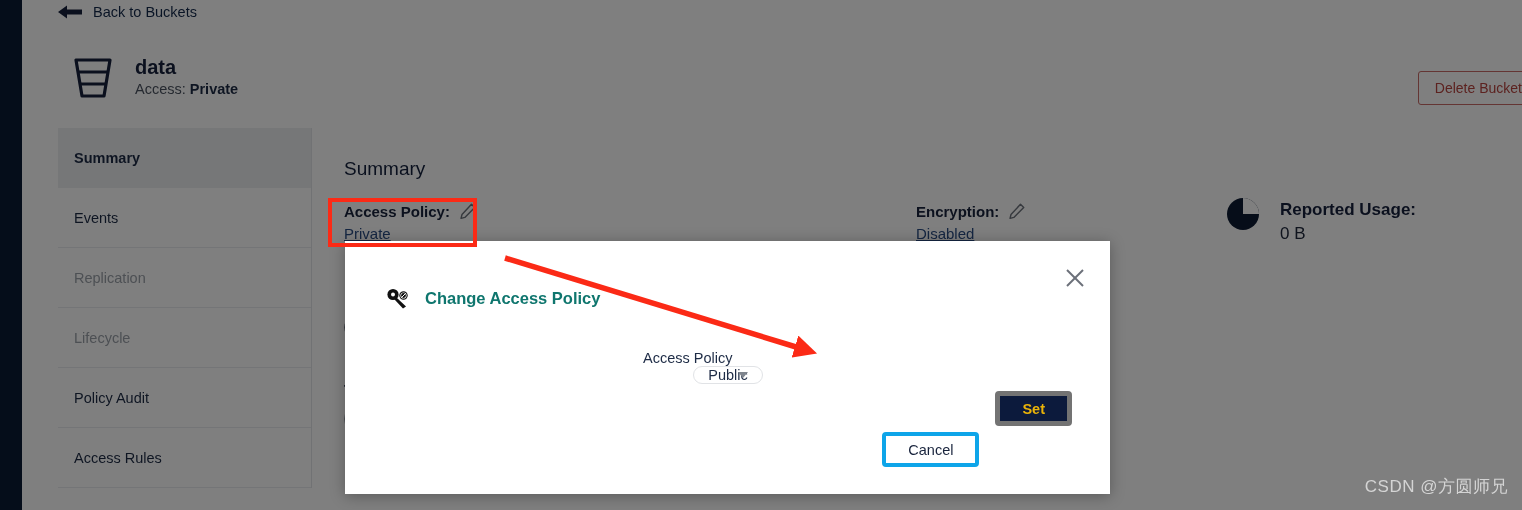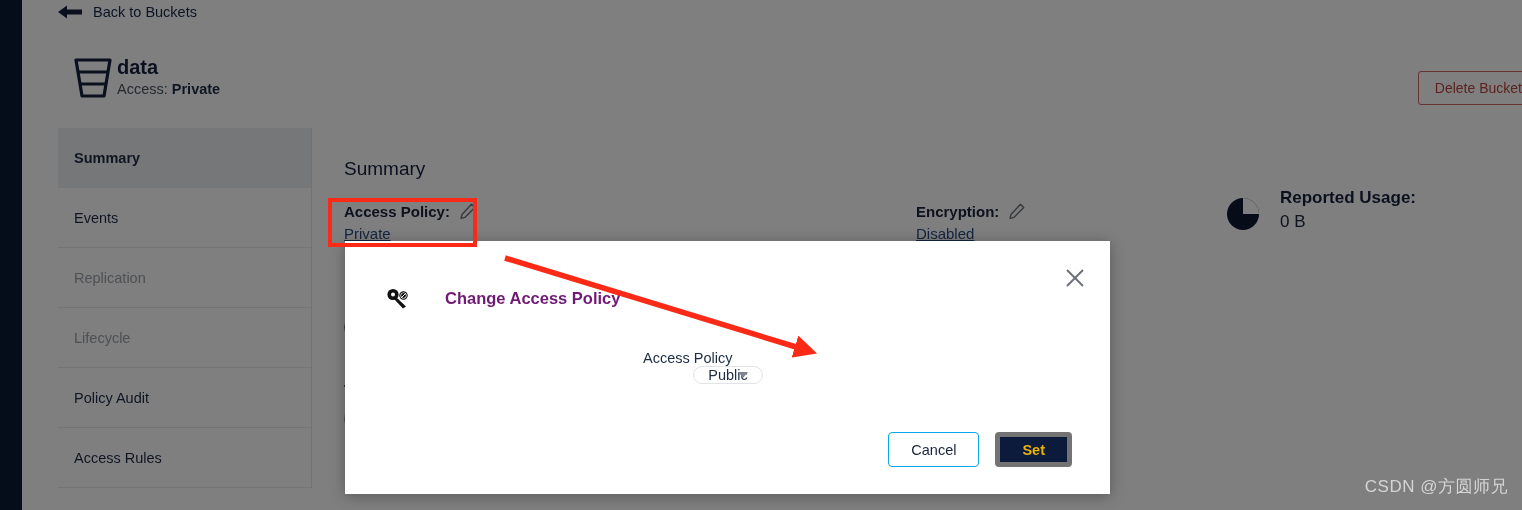--- a/index.html
+++ b/index.html
@@ -40,21 +40,21 @@
     position: absolute; left: 21px; top: 4px;
     display: flex; align-items: center; gap: 10px;
     color: #13294b; font-size: 14.5px;
     cursor: pointer;
   }
   .back-arrow { display: block; }
 
   
   .bucket-head {
     position: absolute; left: 33px; top: 52px;
-    display: flex; align-items: center; 
+    display: flex; align-items: center; gap: 18px;
   }
   .bucket-icon { width: 48px; height: 48px; display: block; }
   .bucket-titles { display: flex; flex-direction: column; gap: 3px; }
   .bucket-name {
     font-size: 20px; font-weight: bold; color: #16213d; line-height: 1.1;
   }
   .bucket-access {
     font-size: 14.5px; color: #4b5360;
   }
   .bucket-access b { color: #1d2b45; font-weight: bold; }
@@ -124,21 +124,21 @@
   .pencil {
     width: 19px; height: 19px; display: block; cursor: pointer;
   }
 
   .stat-encryption { position: absolute; left: 572px; top: 0; }
   .stat-usage {
     position: absolute; left: 880px; top: -14px;
     display: flex; align-items: flex-start; gap: 18px;
   }
   .pie-icon { width: 38px; height: 38px; display: block; margin-top: 7px; }
-  .usage-text { display: flex; flex-direction: column; gap: 4px; }
+  .usage-text { display: flex; flex-direction: column; gap: 4px; margin-top: 12px; }
   .usage-title { font-size: 17px; font-weight: bold; color: #16213d; }
   .usage-value { font-size: 17px; color: #20293d; }
 
   .sub-block { margin-top: 50px; }
   .sub-label { font-size: 15px; font-weight: bold; color: #18233c; }
   .x-chip {
     margin-top: 9px;
     width: 19px; height: 19px; border-radius: 50%;
     background: #787e87; color: #ffffff;
     font-size: 11px; line-height: 19px; text-align: center;
@@ -171,21 +171,21 @@
     position: absolute; right: 24px; top: 26px;
     width: 22px; height: 22px;
     cursor: pointer;
   }
   .modal-title-row {
     position: absolute; left: 41px; top: 46px;
     display: flex; align-items: center; gap: 13px;
   }
   .key-icon { width: 26px; height: 22px; display: block; }
   .modal-title {
-    font-size: 16.5px; font-weight: bold; color: #701a75; margin-left: 20px;
+    font-size: 16.5px; font-weight: bold; color: #0f766e;
   }
   .field-row {
     position: absolute; left: 41px; top: 109px;
     width: 684px;
     display: flex; align-items: center; flex-direction: column;
   }
   .field-label {
     width: 170px;
     font-size: 14.5px; color: #1d2b45;
   }
@@ -216,22 +216,23 @@
   .btn {
     font-family: "Liberation Sans", sans-serif;
     font-size: 14.5px;
     border-radius: 4px;
     cursor: pointer;
     padding: 0 22px;
     height: 35px;
   }
   .btn-cancel {
     background: #ffffff;
-    border: 1px solid #0ea5e9;
+    border: 4px solid #0ea5e9;
     color: #18233c;
+    margin-top: 41px;
   }
   .btn-set {
     background: #0c1a3c;
     border: 5px solid #737373;
     color: #eab308;
     font-weight: bold;
     min-width: 66px;
   }
 
   

